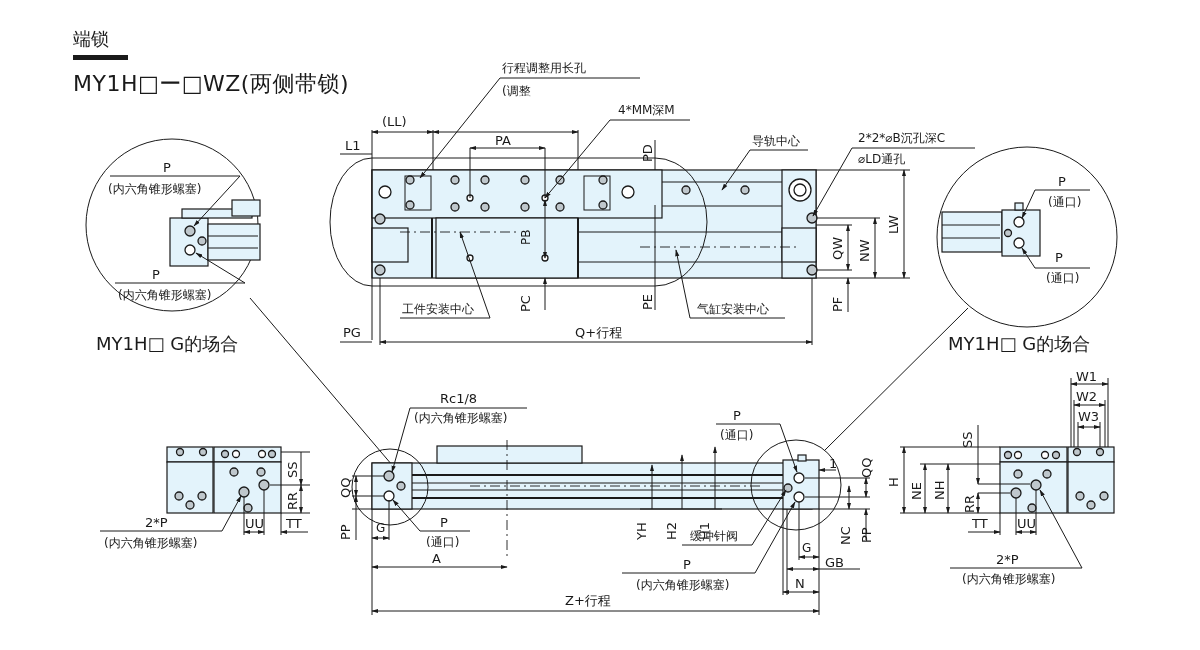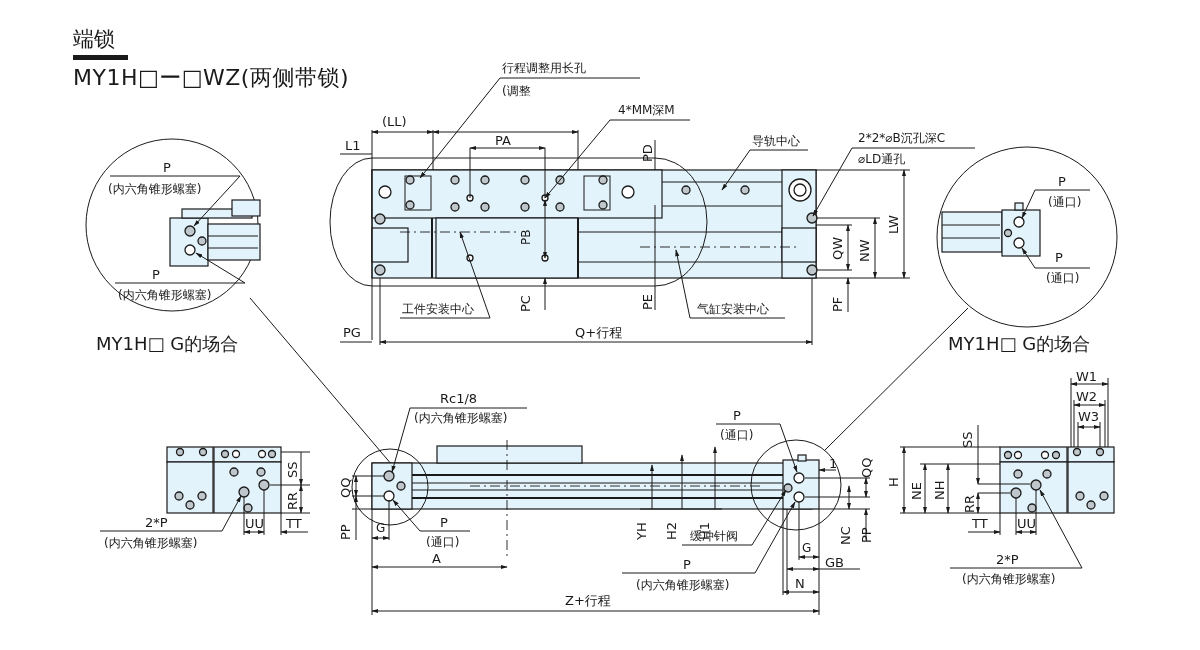--- a/index.html
+++ b/index.html
@@ -1,21 +1,21 @@
 <!DOCTYPE html>
 <html><head>
 <meta charset="utf-8">
 <style>
   html, body { margin:0; padding:0; background:#ffffff; }
   body { width:1200px; height:650px; position:relative; overflow:hidden;
          font-family:"DejaVu Sans", sans-serif; color:#1a1a1a; }
   .hdr { position:absolute; left:73px; top:26px; }
-  .hdr .sec { font-size:21px; line-height:26px;font-family:Liberation Serif, serif; }
+  .hdr .sec { font-size:18px; line-height:26px;font-family:Liberation Serif, serif; }
   .hdr .bar { width:55px; height:5px; background:#1a1a1a; margin-top:3px; }
-  .hdr .model { font-size:22px; line-height:28px; margin-top:4px; letter-spacing:0.5px; }
+  .hdr .model { font-size:22px; line-height:28px; margin-top:10px; letter-spacing:0.5px; }
   svg { position:absolute; left:0; top:0; }
   svg text { font-family:"DejaVu Sans", sans-serif; fill:#1a1a1a; }
   .t { font-size:12px; }
   .tb { font-size:13px; }
   .big { font-size:18px; }
   .ln { stroke:#1a1a1a; stroke-width:1; fill:none; }
   .part { fill:#e3f3fb; stroke:#1a1a1a; stroke-width:1.2; }
   .dark { stroke:#1a1a1a; stroke-width:2; fill:none; }
   .hole { fill:#ffffff; stroke:#1a1a1a; stroke-width:1.3; }
   .holeg { fill:#bfc7cc; stroke:#1a1a1a; stroke-width:1.3; }

